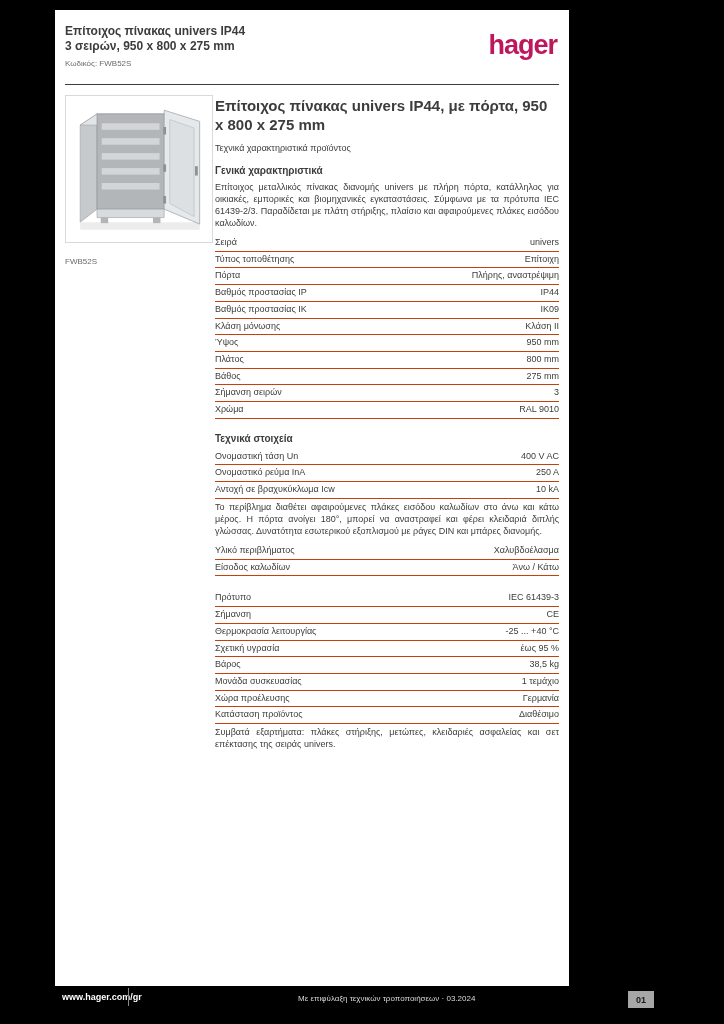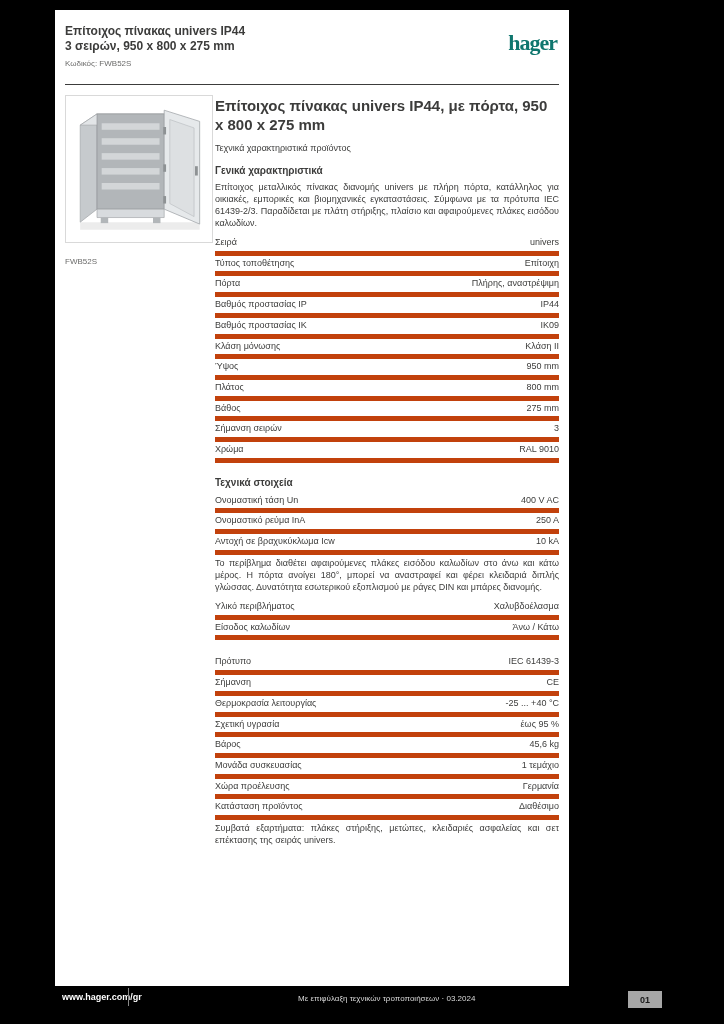--- a/index.html
+++ b/index.html
@@ -19,22 +19,22 @@
     box-sizing:border-box;
     padding:14px 10px 0 10px;
   }
   
   .header{position:relative;min-height:52px;}
   .hdr-line1{font-size:12px;font-weight:bold;line-height:1.25;}
   .hdr-line2{font-size:12px;font-weight:bold;line-height:1.25;}
   .hdr-sub{font-size:8px;color:#6b6b6a;margin-top:5px;}
   .logo{
     position:absolute;right:2px;top:8px;
-    font-size:22px;font-weight:bold;letter-spacing:-1px;
-    color:#0f766e;line-height:1;font-family:Liberation Serif, serif;
+    font-size:27px;font-weight:bold;letter-spacing:-1px;
+    color:#be185d;line-height:1;
   }
   .rule{border:none;border-top:1.5px solid #3c3c3b;margin:8px 0 0 0;}
   
   .content{display:flex;align-items:flex-start;margin-top:10px;}
   .left-col{width:150px;flex:0 0 150px;}
   .img-box{
     width:146px;height:146px;
     border:1px solid #d9d9d9;
     background:#fff;
     display:flex;align-items:center;justify-content:center;
@@ -47,21 +47,21 @@
   }
   .subtitle{font-size:9px;color:#3c3c3b;margin:0 0 12px 0;}
   .sec{margin-bottom:14px;}
   .sec h2{
     font-size:10px;font-weight:bold;margin:0 0 5px 0;color:#3c3c3b;
   }
   .spec-row{
     display:flex;justify-content:space-between;
     font-size:9px;line-height:1.3;
     padding:2px 0;
-    border-bottom:5px solid #c2410c;
+    border-bottom:1px solid #c2410c;
   }
   .spec-row .lbl{color:#3c3c3b;}
   .spec-row .val{color:#3c3c3b;text-align:center;white-space:nowrap;margin-left:12px;}
   .para{
     font-size:9px;line-height:1.35;margin:2px 0 6px 0;
     text-align:justify;color:#3c3c3b;
   }
   
   .footer-site{
     position:absolute;left:62px;top:992px;
@@ -71,21 +71,21 @@
   .footer-divider{
     position:absolute;left:128px;top:988px;
     width:1px;height:18px;background:#8a8a8a;
   }
   .footer-notice{
     position:absolute;left:298px;top:994px;
     color:#d9d9d9;font-size:8px;
   }
   .page-badge{
     position:absolute;left:628px;top:991px;
-    width:34px;height:17px;
+    width:26px;height:17px;
     background:#a6a6a6;color:#1a1a1a;
     font-size:9px;font-weight:bold;
     display:flex;align-items:center;justify-content:center;
   }
 </style>
 </head>
 <body>
 
 <div class="page">
 
@@ -224,21 +224,21 @@
             <div class="spec-row">
               <span class="lbl">Θερμοκρασία λειτουργίας</span>
               <span class="val">-25 ... +40 °C</span>
             </div>
             <div class="spec-row">
               <span class="lbl">Σχετική υγρασία</span>
               <span class="val">έως 95 %</span>
             </div>
             <div class="spec-row">
               <span class="lbl">Βάρος</span>
-              <span class="val">45,6 kg</span>
+              <span class="val">38,5 kg</span>
             </div>
             <div class="spec-row">
               <span class="lbl">Μονάδα συσκευασίας</span>
               <span class="val">1 τεμάχιο</span>
             </div>
             <div class="spec-row">
               <span class="lbl">Χώρα προέλευσης</span>
               <span class="val">Γερμανία</span>
             </div>
             <div class="spec-row">

